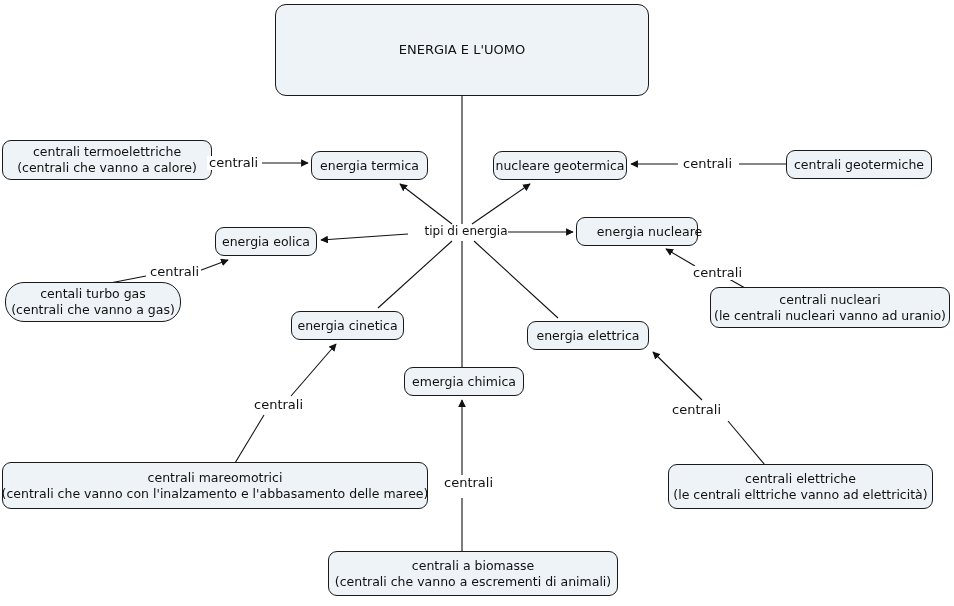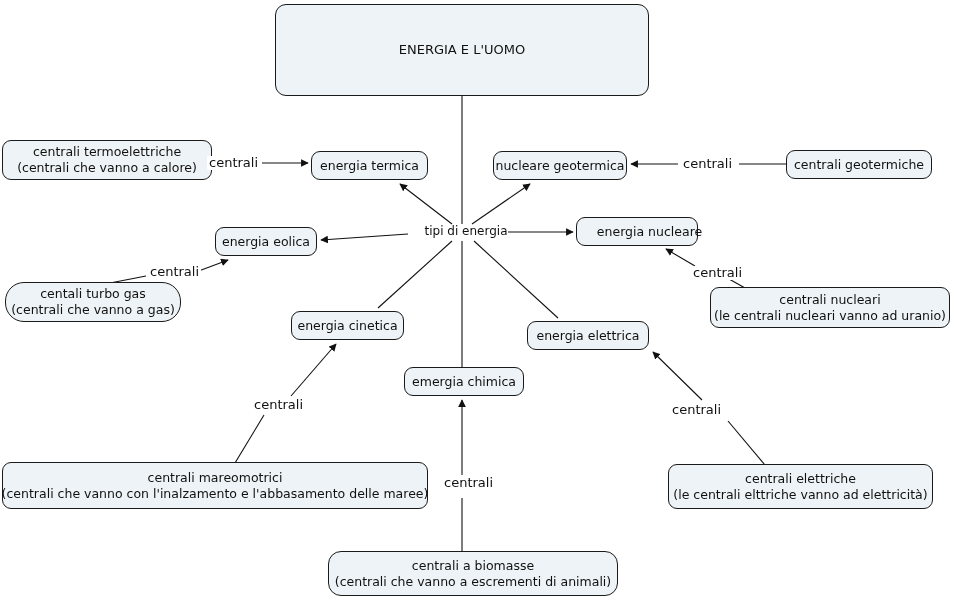--- a/index.html
+++ b/index.html
@@ -170,21 +170,21 @@
   <div class="node" style="left:668px; top:464px; width:265px; height:45px;">
     <span>centrali elettriche</span>
     <span class="line2">(le centrali elttriche vanno ad elettricità)</span>
   </div>
 
   <div class="node" style="left:2px; top:462px; width:426px; height:47px;">
     <span>centrali mareomotrici</span>
     <span class="line2">(centrali che vanno con l'inalzamento e l'abbasamento delle maree)</span>
   </div>
 
-  <div class="node" style="left:328px; top:551px; width:290px; height:45px;border-radius:13px;">
+  <div class="node" style="left:328px; top:551px; width:290px; height:45px;">
     <span>centrali a biomasse</span>
     <span class="line2">(centrali che vanno a escrementi di animali)</span>
   </div>
 
   <div class="edge-label" style="left:207px; top:156px;">
     <span>centrali</span>
   </div>
 
   <div class="edge-label" style="left:681px; top:157px;">
     <span>centrali</span>

